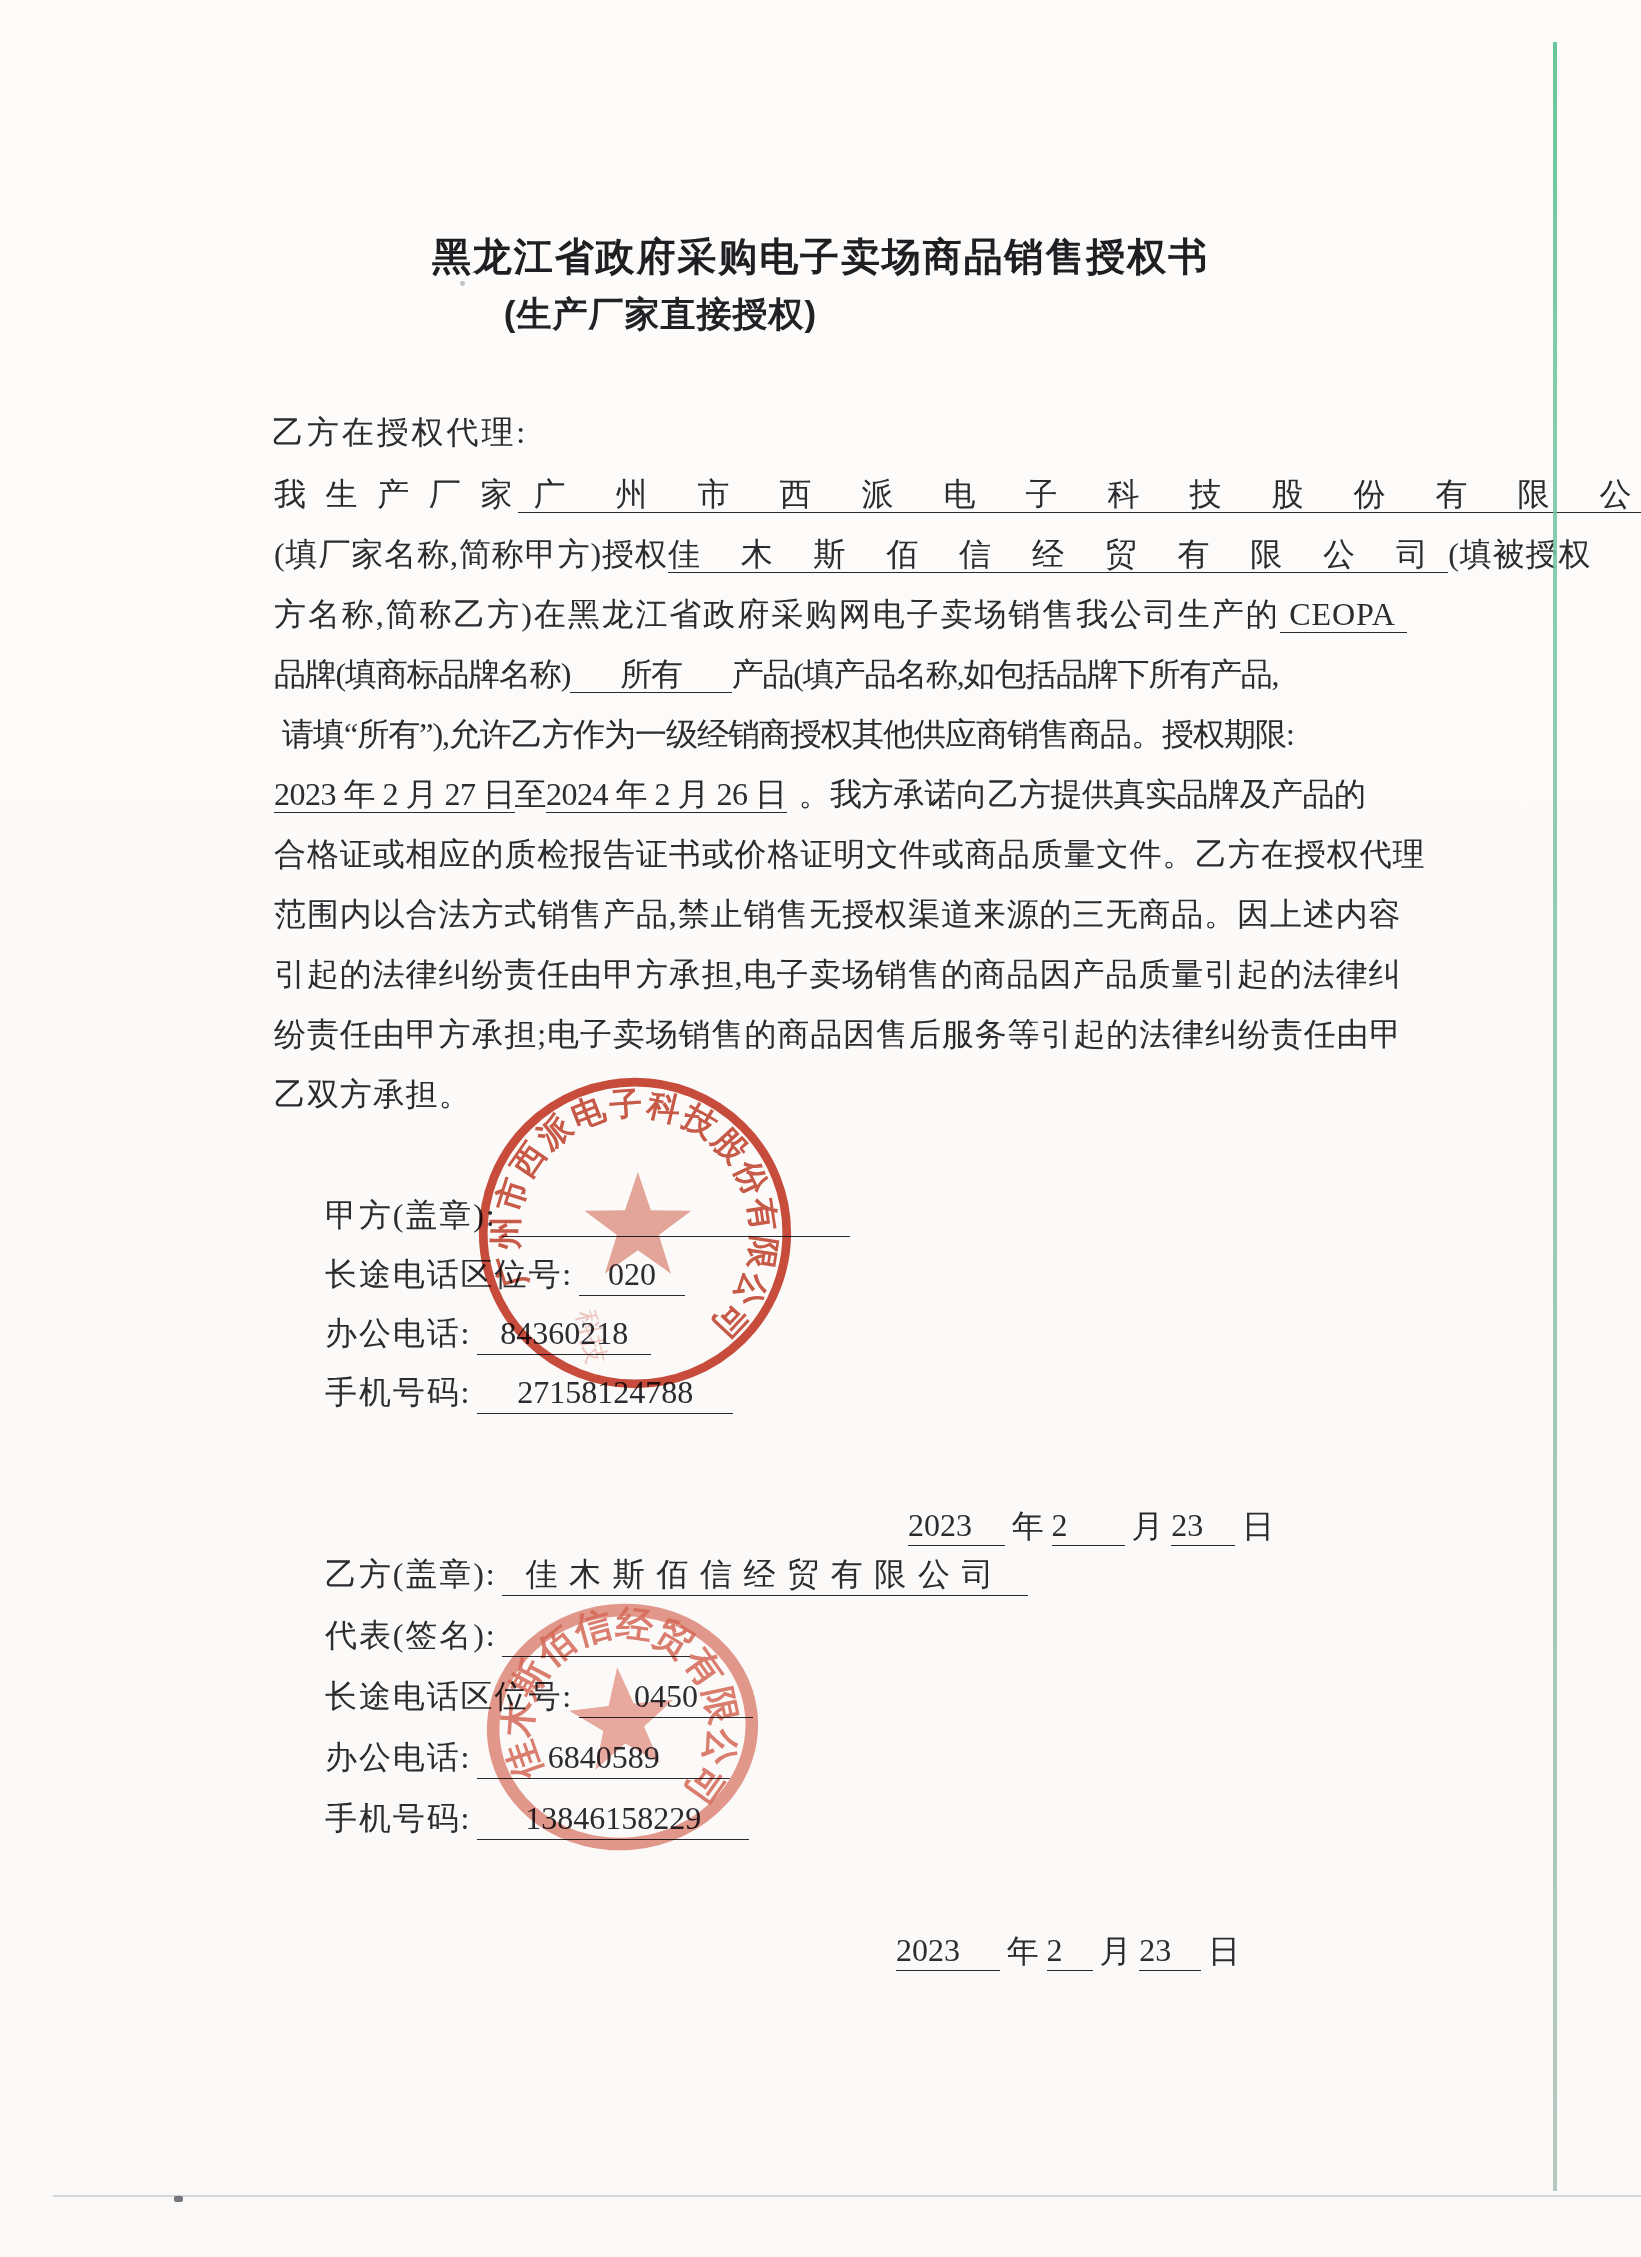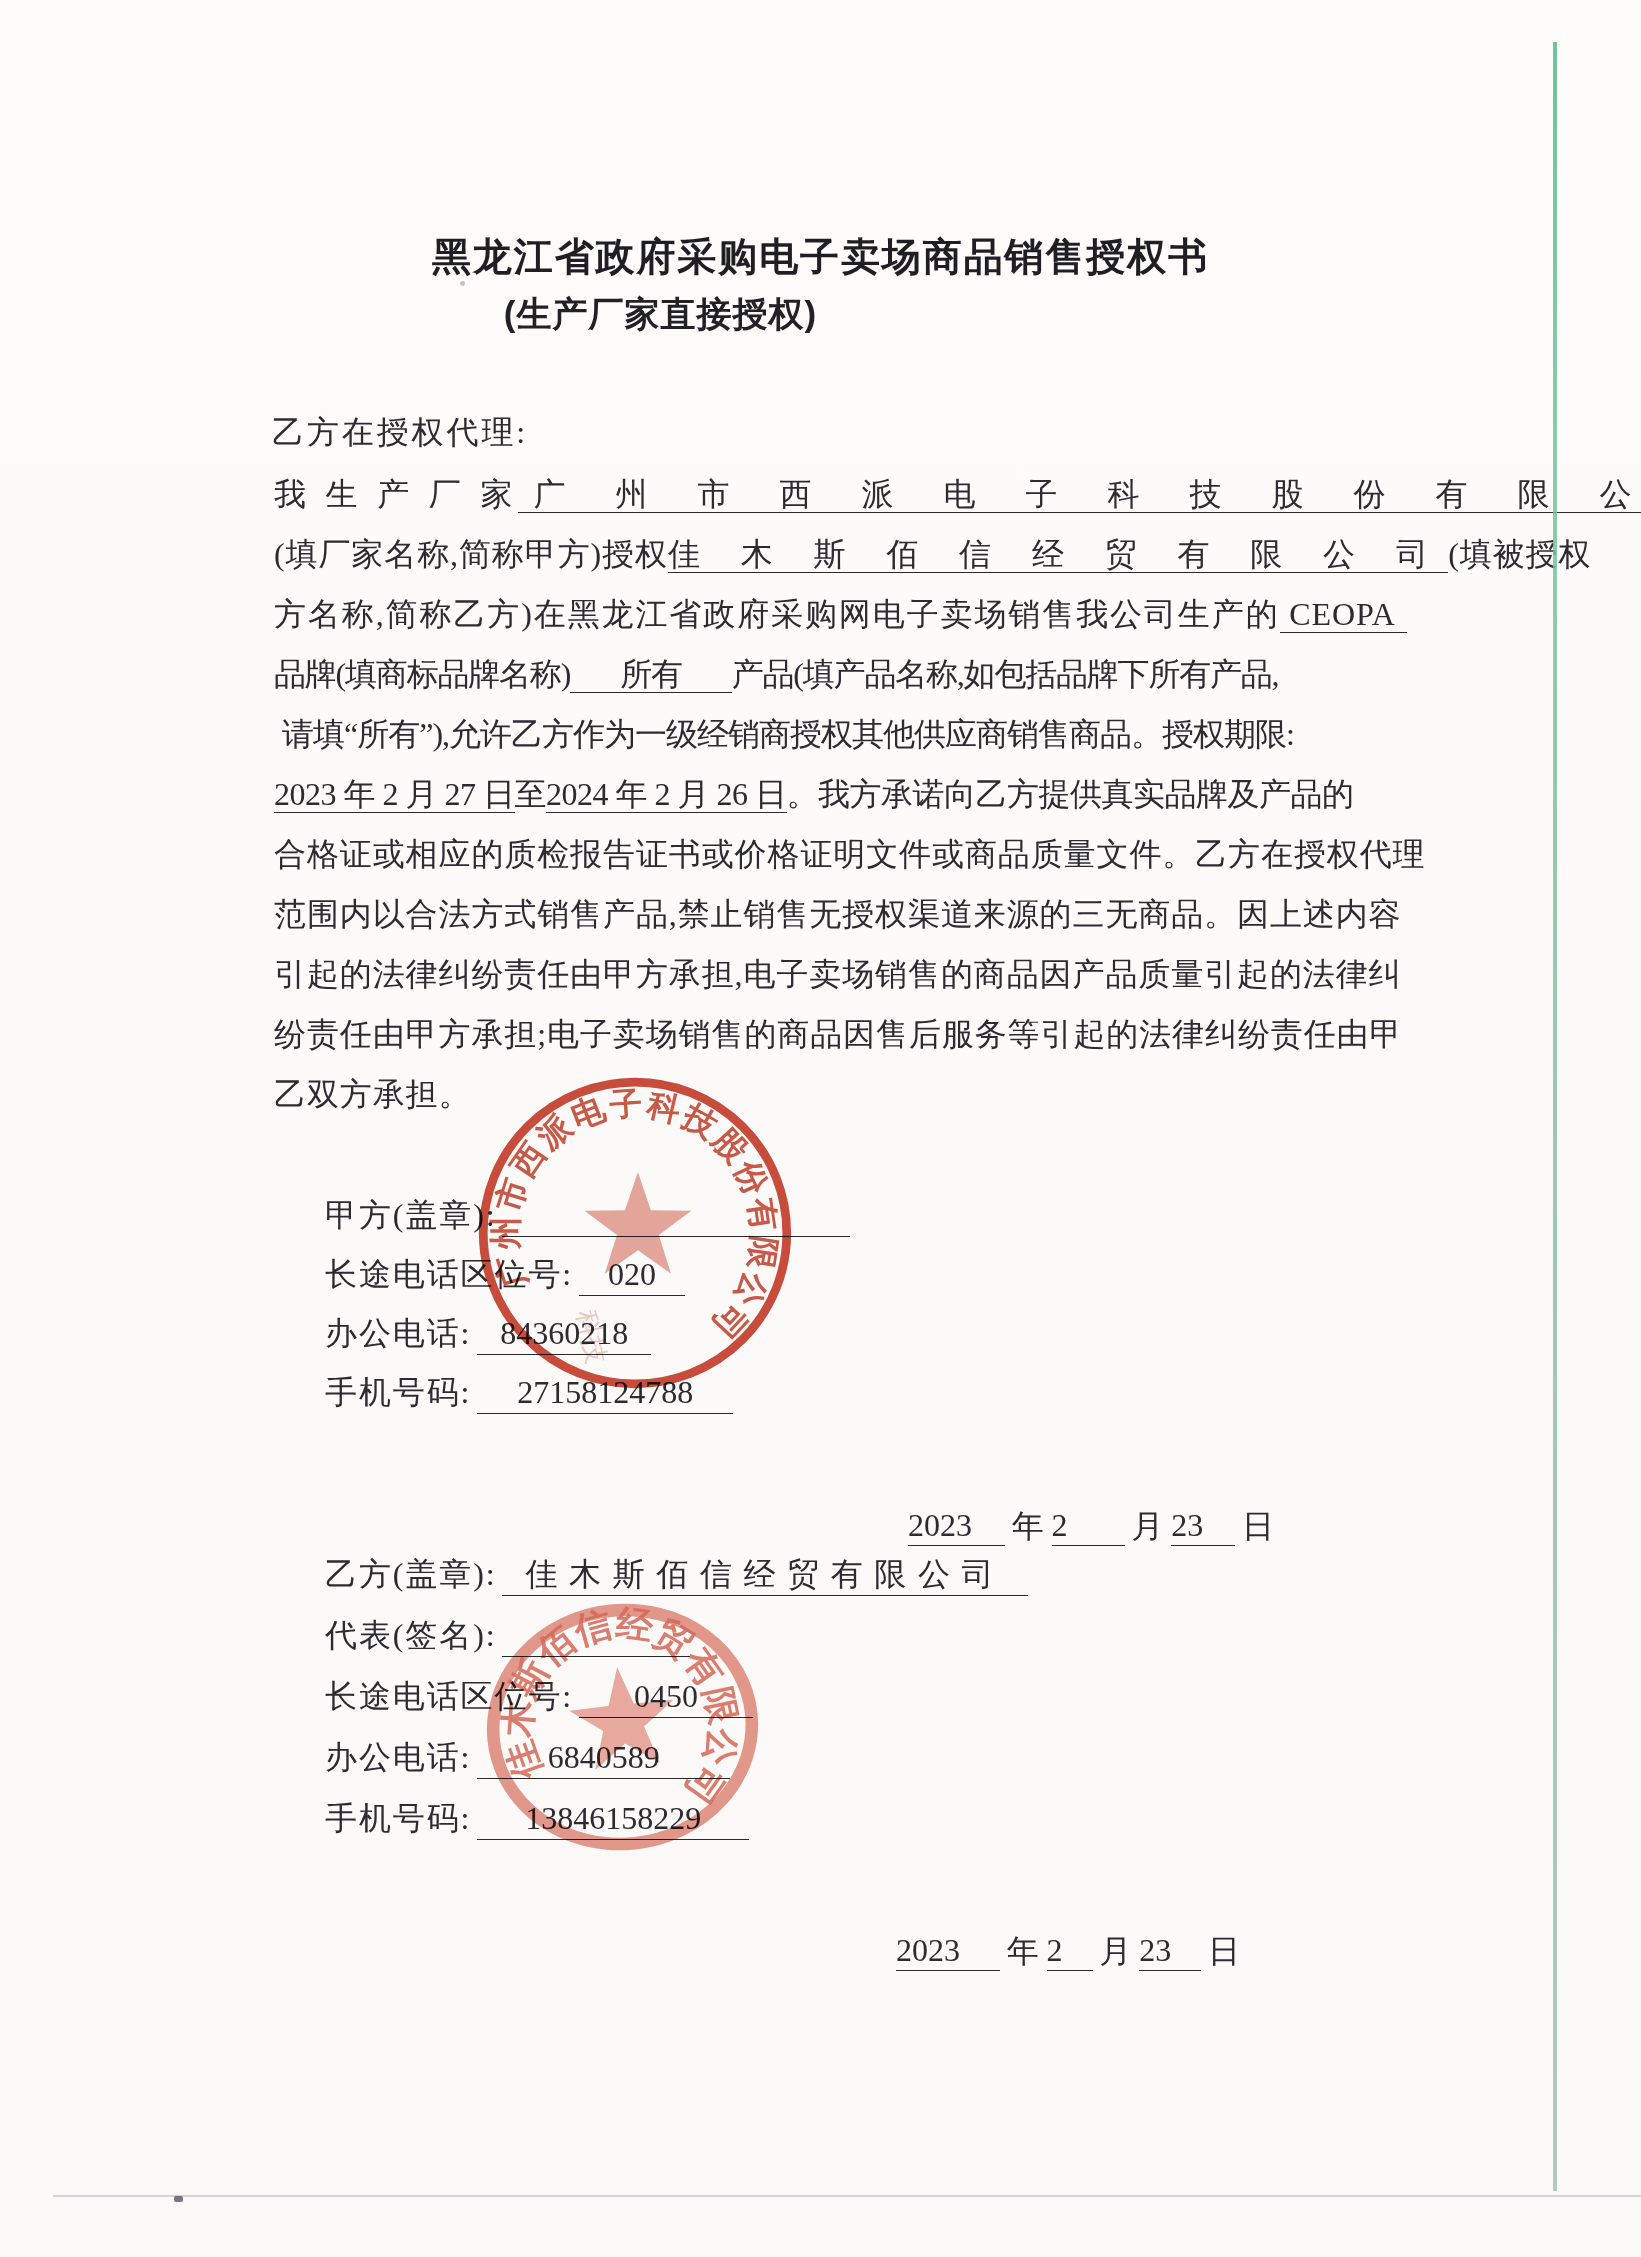--- a/index.html
+++ b/index.html
@@ -42,21 +42,21 @@
   <div class="doc-title">黑龙江省政府采购电子卖场商品销售授权书</div>
   <div class="doc-subtitle">(生产厂家直接授权)</div>
   <div class="salutation">乙方在授权代理:</div>
 
   <div class="body-lines" id="body-lines">
       <div class="bline"><span style="letter-spacing: 5.8px;">我 生 产 厂 家</span><span class="u" style="letter-spacing: 21px; padding-left: 15.4px; padding-right: 9.7px;">广 州 市 西 派 电 子 科 技 股 份 有 限 公 司</span></div>
       <div class="bline"><span>(填厂家名称,简称甲方)授权</span><span class="u" style="letter-spacing: 16.4px; padding-right: 3.9px;">佳 木 斯 佰 信 经 贸 有 限 公 司</span><span>(填被授权</span></div>
       <div class="bline"><span style="letter-spacing: 1.9px;">方名称,简称乙方)在黑龙江省政府采购网电子卖场销售我公司生产的</span><span class="u" style="padding-left: 9.7px; padding-right: 11.6px;">CEOPA</span></div>
       <div class="bline"><span style="letter-spacing: -1.2px;">品牌(填商标品牌名称)</span><span class="u" style="letter-spacing: -1.2px; padding-left: 50px; padding-right: 50px;">所有</span><span style="letter-spacing: -1.2px;">产品(填产品名称,如包括品牌下所有产品,</span></div>
       <div class="bline"><span style="letter-spacing: -1px; margin-left: 8px;">请填“所有”),允许乙方作为一级经销商授权其他供应商销售商品。授权期限:</span></div>
-      <div class="bline"><span class="u" style="letter-spacing: -0.5px;">2023 年 2 月 27 日</span><span style="letter-spacing: -0.5px;">至</span><span class="u" style="letter-spacing: -0.5px;">2024 年 2 月 26 日</span><span style="letter-spacing: -0.5px;">。我方承诺向乙方提供真实品牌及产品的</span></div>
+      <div class="bline"><span class="u" style="letter-spacing: -0.5px;">2023 年 2 月 27 日</span><span style="letter-spacing: -0.5px;">至</span><span class="u" style="letter-spacing: -0.5px;">2024 年 2 月 26 日</span><span style="letter-spacing: -0.5px; margin-left: 12px;">。我方承诺向乙方提供真实品牌及产品的</span></div>
       <div class="bline"><span>合格证或相应的质检报告证书或价格证明文件或商品质量文件。乙方在授权代理</span></div>
       <div class="bline"><span>范围内以合法方式销售产品,禁止销售无授权渠道来源的三无商品。因上述内容</span></div>
       <div class="bline"><span>引起的法律纠纷责任由甲方承担,电子卖场销售的商品因产品质量引起的法律纠</span></div>
       <div class="bline"><span>纷责任由甲方承担;电子卖场销售的商品因售后服务等引起的法律纠纷责任由甲</span></div>
       <div class="bline"><span>乙双方承担。</span></div>
     </div>
 
   <div class="sig-block party-a" id="party-a-block" style="top:1194px;">
       <div class="sig-row"><span class="slabel">甲方(盖章):</span><span class="sval" style="width: 348px;">&nbsp;</span></div>
       <div class="sig-row"><span class="slabel">长途电话区位号:</span><span class="sval" style="width: 106px;">020</span></div>

